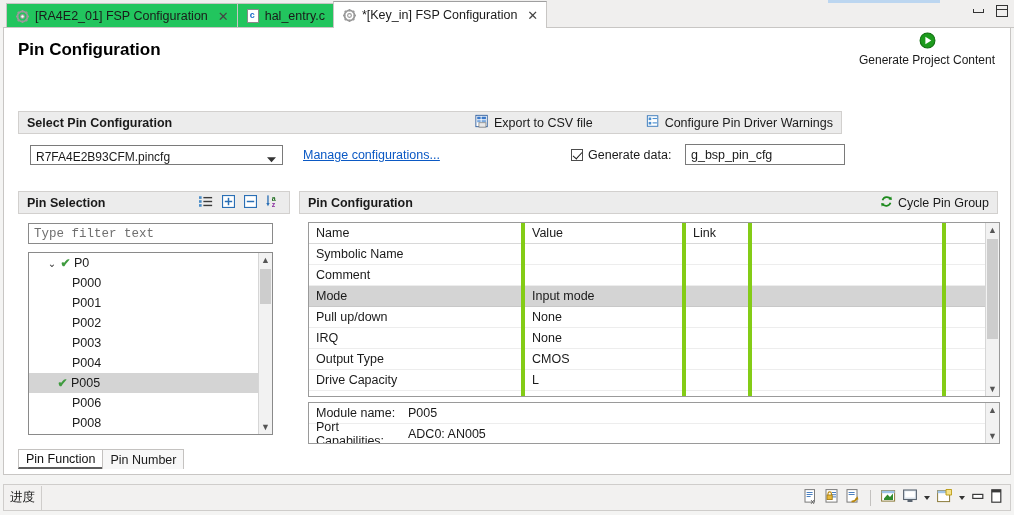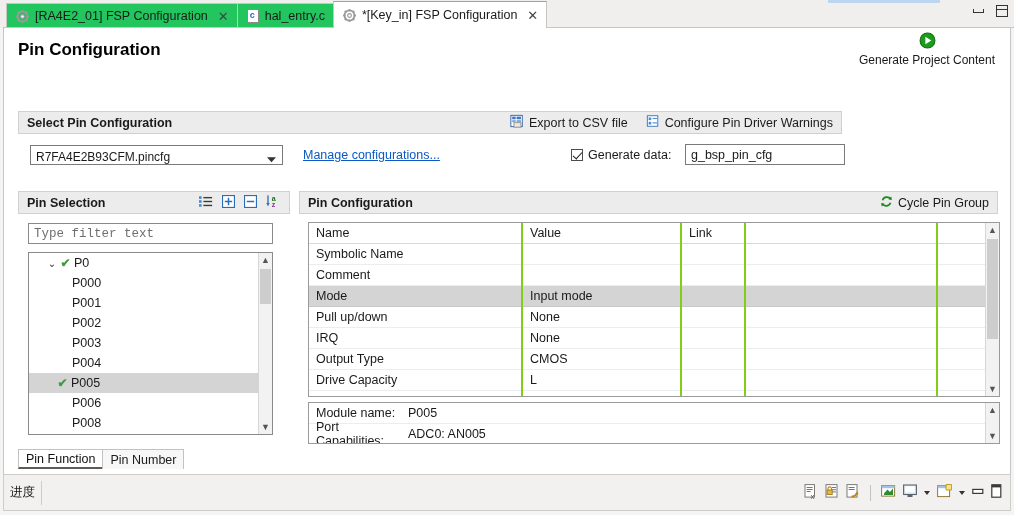--- a/index.html
+++ b/index.html
@@ -87,21 +87,21 @@
     background:#ececec; border:1px solid #d2d0ce; box-sizing:border-box;
     height:23px; display:flex; align-items:center; padding:0 8px;
     font-weight:bold; font-size:12.5px;
   }
   .spacer { flex:1 1 auto; }
   .barbtn { display:flex; align-items:center; gap:5px; font-weight:normal; font-size:12.5px; margin-left:18px;}
 
   #select-pin-config-section {
     position:absolute; left:14px; top:83px; right:12px;
   }
-  .selbar { width:824px; }
+  .selbar { width:824px;gap:35px; }
   .selrow { height:40px; position:relative; }
   .combo {
     position:absolute; left:12px; top:11px; width:253px; height:20px;
     border:1px solid #7a7a7a; background:#fff; box-sizing:border-box;
     display:flex; align-items:flex-end; font-size:12px; padding-left:5px;
   }
   .combo .arrow { position:absolute; right:6px; top:6px; }
   .manage {
     position:absolute; left:285px; top:14px; color:#0b59c4;
     text-decoration:underline; font-size:12.5px;
@@ -178,21 +178,21 @@
   .btab.active { background:#fff; border-bottom:2px solid #5c5c5c; font-weight:normal;}
 
   
   .cfgtable {
     margin:8px 0 0 9px; width:692px; height:175px; box-sizing:border-box;
     border:1px solid #9a9a9a; background:#fff; position:relative; overflow:hidden;
   }
   .ctbl { width:678px; border-collapse:collapse; table-layout:fixed; }
   .ctbl td {
     height:20px; font-size:12.5px; padding:0 0 0 7px;
-    border-bottom:1px solid #ededed; border-right:2px solid #84cc16;
+    border-bottom:1px solid #ededed; border-right:4px solid #84cc16;
     overflow:hidden; white-space:nowrap; color:#1a1a1a;
   }
   .ctbl tr.header td { border-bottom:1px solid #d8d8d8; }
   .ctbl tr.sel td { background:#d4d4d4; border-bottom-color:#c8c8c8;}
   .ctbl td.c0 { width:205px; }
   .ctbl td.c1 { width:150px; }
   .ctbl td.c2 { width:55px; }
   .ctbl td.c3 { width:183px; }
   .ctbl td.c4 { width:85px; border-right:none;}
   .nm-ind { padding-left:20px; }
@@ -201,21 +201,21 @@
   .detailbox {
     margin:5px 0 0 9px; width:692px; height:42px; box-sizing:border-box;
     border:1px solid #9a9a9a; background:#fff; position:relative; overflow:hidden;
   }
   .drow { height:20px; display:flex; align-items:center; font-size:12.5px; padding-left:7px;
           border-bottom:1px solid #ededed; }
   .dlabel{ width:92px; }
 
   
   .statusbar {
-    position:absolute; left:3px; right:3px; bottom:4px; height:37px;
+    position:absolute; left:3px; right:3px; bottom:4px; height:27px;
     background:#f2f1f0; border:1px solid #cfcdcb; box-sizing:border-box;
     display:flex; align-items:center;
   }
   .st-progress {
     padding:0 6px; font-size:12.5px; height:24px; display:flex; align-items:center;
     border-right:1px solid #cfcdcb;
   }
   .st-icons { margin-left:auto; display:flex; align-items:center; gap:7px; padding-right:8px;}
   .sep { width:1px; height:16px; background:#c3c1bf; margin:0 3px; }
   .caret { width:0;height:0;border-left:3.5px solid transparent;border-right:3.5px solid transparent;border-top:4px solid #333; }

